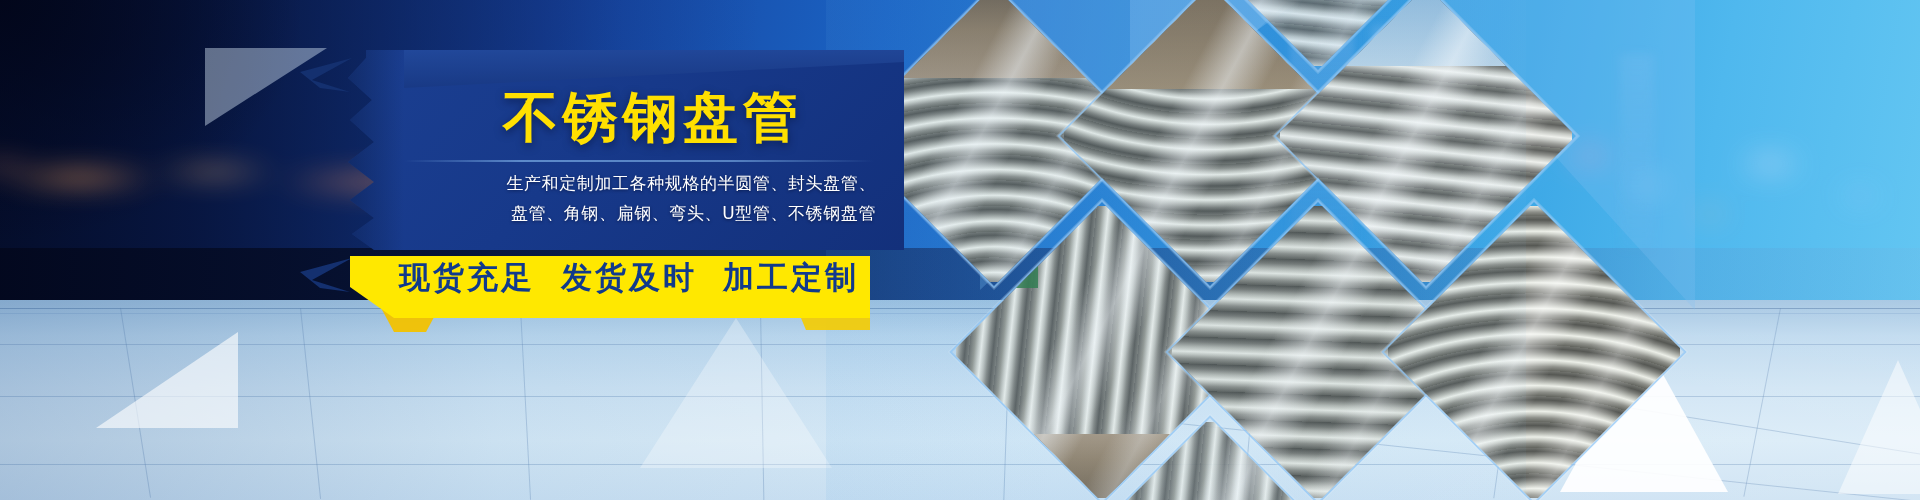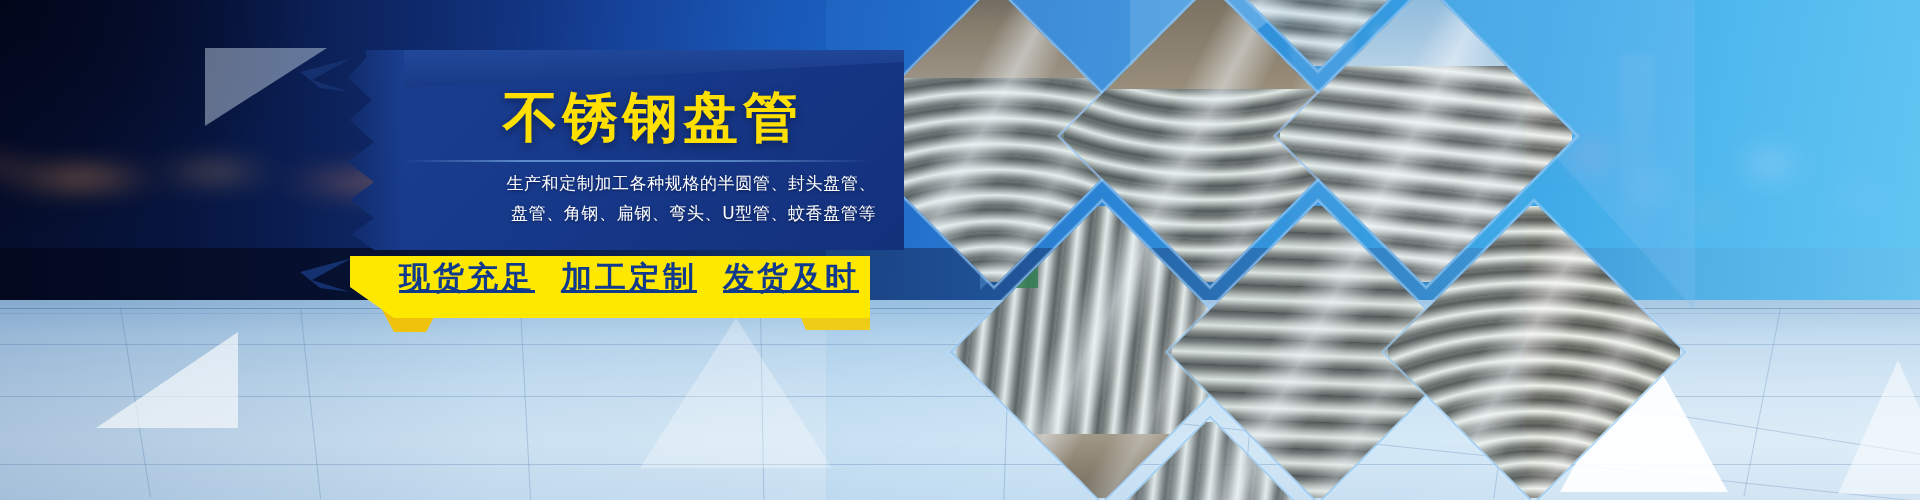--- a/index.html
+++ b/index.html
@@ -180,21 +180,20 @@
     position:absolute;left:446px;top:50px;width:74px;height:24px;
     background:#f5cc00;
     clip-path:polygon(0 0,74px 0,74px 24px,10px 24px);
     opacity:.9;
   }
   .yellow-text{
     position:absolute;left:44px;top:0;width:470px;height:44px;
     display:flex;align-items:center;justify-content:center;gap:26px;
     color:#113a8c;font-size:31px;font-weight:bold;letter-spacing:3px;
     font-family:"DejaVu Sans","Liberation Sans",sans-serif;
-    text-decoration:underline;
   }
 
   
   .diamonds{
     position:absolute;left:826px;top:-56px;width:700px;height:612px;
   }
   .dia{
     position:absolute;width:212px;height:212px;
     transform:rotate(45deg);overflow:hidden;
     border:2px solid rgba(150,200,245,.75);
@@ -407,27 +406,27 @@
 
   <div class="ribbon-panel"></div>
   <div class="ribbon-fold"></div>
   <div class="ribbon-topcut"></div>
   <div class="ribbon-hl"></div>
 
   <div class="title-cn">不锈钢盘管</div>
 
   <div class="subtitle">
     <div>生产和定制加工各种规格的半圆管、封头盘管、</div>
-    <div>盘管、角钢、扁钢、弯头、U型管、蚊香盘管等</div>
+    <div>盘管、角钢、扁钢、弯头、U型管、不锈钢盘管</div>
   </div>
 
   <div class="yellow-wrap">
     <div class="yellow-tail-l"></div>
     <div class="yellow-tail-r"></div>
     <div class="yellow-bar"></div>
     <div class="yellow-text">
       <span>现货充足</span>
+      <span>发货及时</span>
       <span>加工定制</span>
-      <span>发货及时</span>
     </div>
   </div>
 
 </div>
 
 </body></html>

